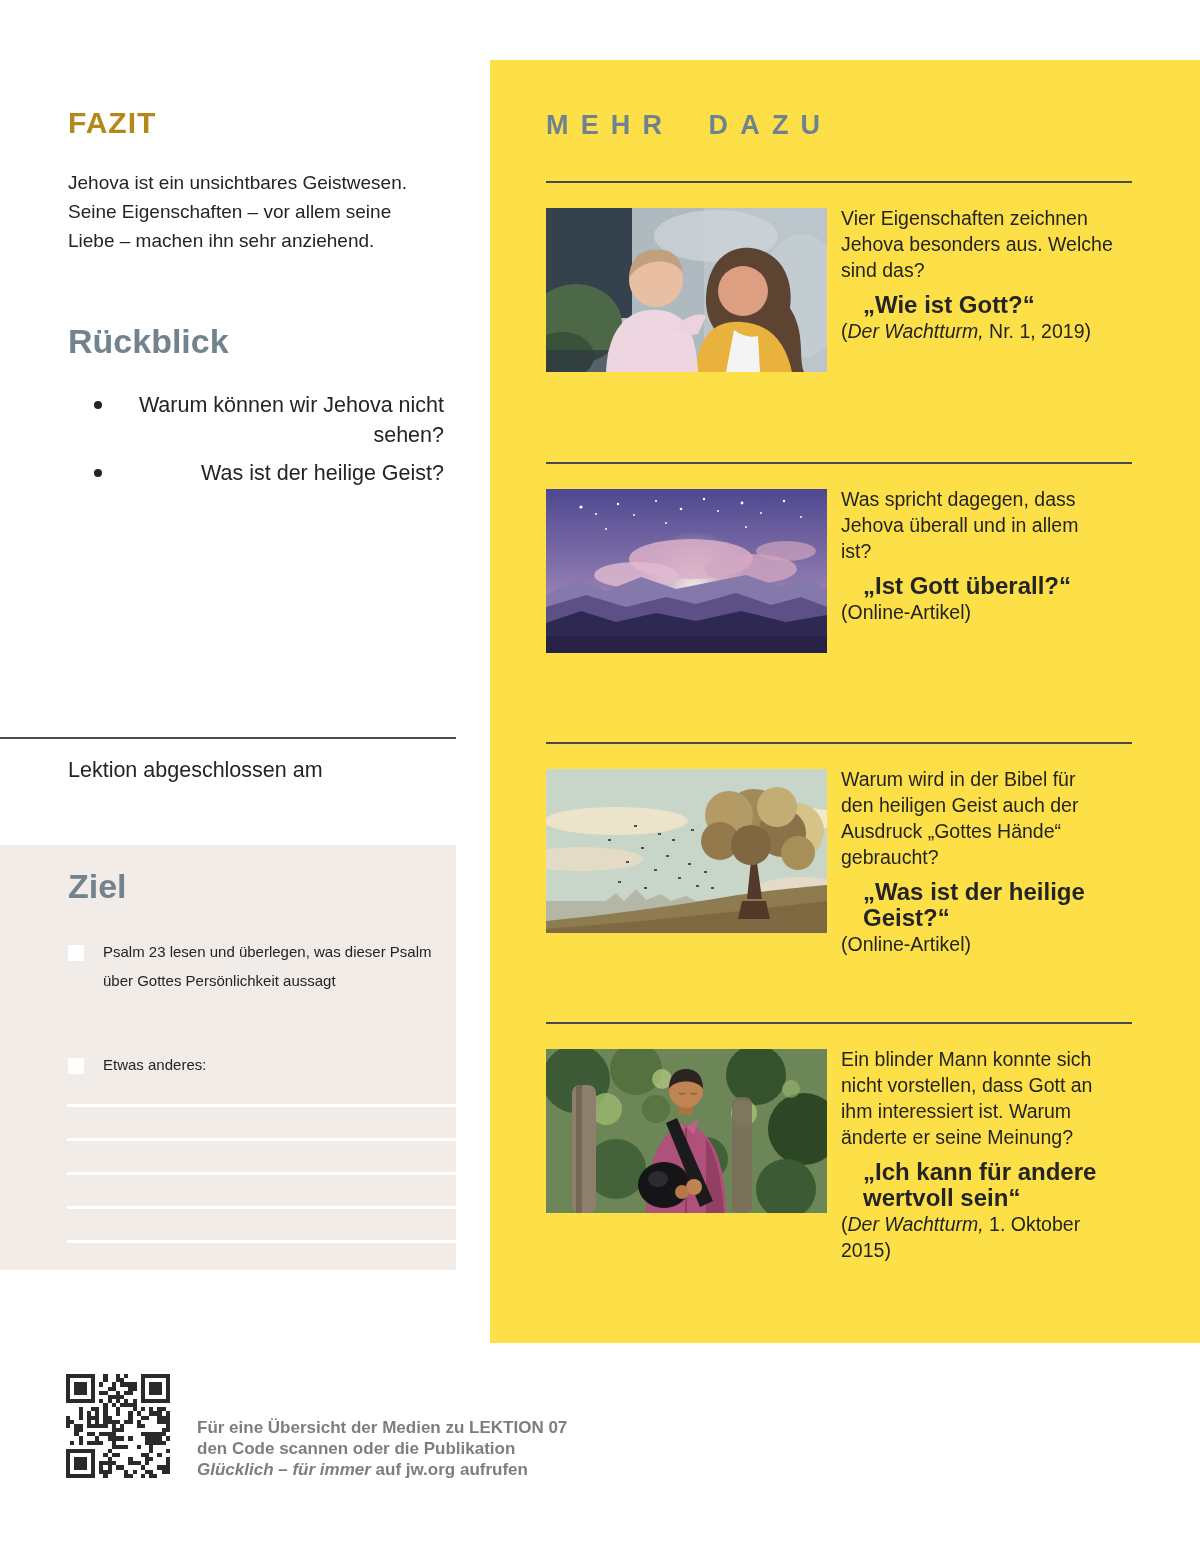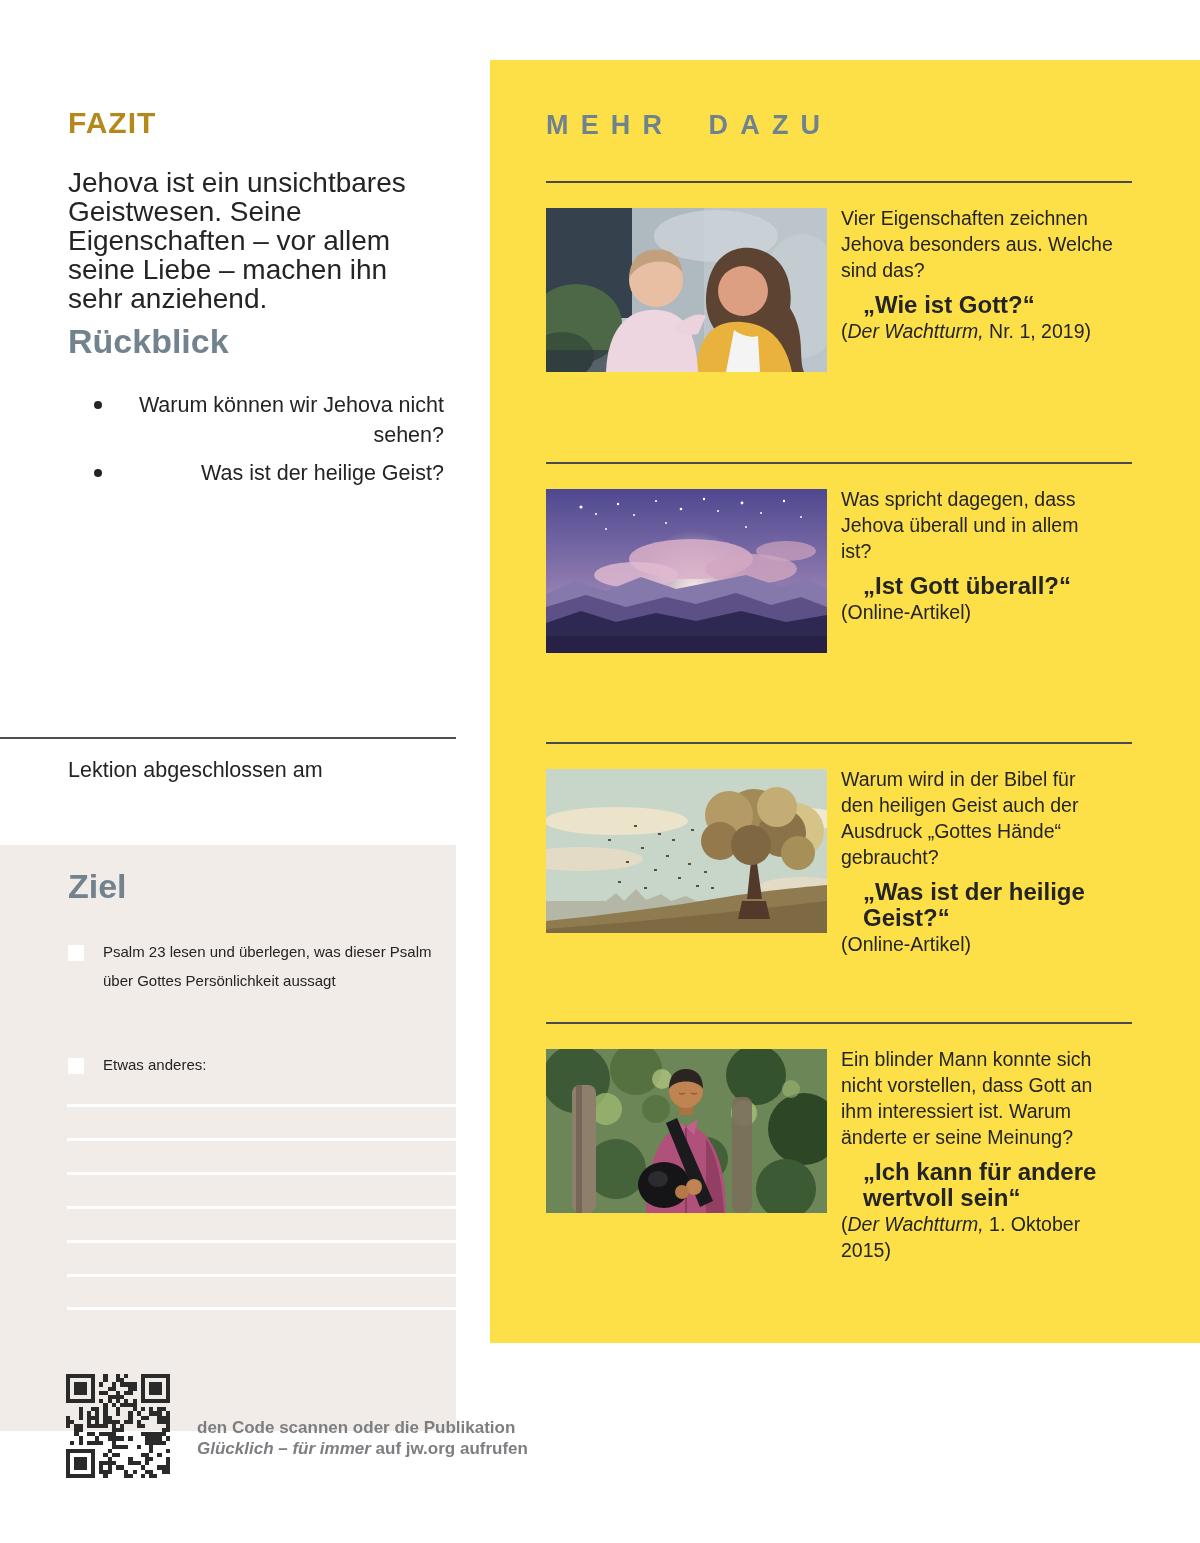--- a/index.html
+++ b/index.html
@@ -2,29 +2,29 @@
 <html><head>
 <meta charset="utf-8">
 <style>
   html,body{margin:0;padding:0;background:#fff;}
   .page{position:relative;width:1200px;height:1543px;background:#ffffff;
         font-family:"Liberation Sans",sans-serif;color:#242424;overflow:hidden;}
   .abs{position:absolute;}
 
   
   .fazit-title{left:68px;top:106px;font-size:30px;font-weight:700;letter-spacing:1px;color:#b3891c;}
-  .fazit-text{left:68px;top:168px;width:372px;font-size:28px;line-height:29px;}
+  .fazit-text{left:68px;top:168px;width:372px;font-size:19px;line-height:29px;}
   .rueck-title{left:68px;top:322px;font-size:34px;font-weight:700;color:#72838e;}
   .rueck-list{left:92px;top:390px;width:352px;margin:0;padding:0;list-style:none;}
   .rueck-list li{position:relative;padding-left:26px;margin-bottom:8px;font-size:21.5px;line-height:30px;text-align:right;}
   .rueck-list li::before{content:"";position:absolute;left:2px;top:11px;width:8px;height:8px;border-radius:50%;background:#242424;}
   .divider{left:0;top:737px;width:456px;height:2px;background:#4f4f4f;}
   .completed{left:68px;top:758px;font-size:21.5px;}
 
-  .beige{left:0;top:845px;width:456px;height:586px;background:#f1ece8;}
+  .beige{left:0;top:845px;width:456px;height:425px;background:#f1ece8;}
   .ziel-title{left:68px;top:22px;font-size:34px;font-weight:700;color:#72838e;}
   .checkbox{width:16px;height:16px;background:#ffffff;}
   .check-text{font-size:15px;line-height:29px;width:352px;}
   .writing-line{position:absolute;left:67px;width:389px;height:3px;background:#ffffff;}
 
   
   .right-panel{left:490px;top:60px;width:710px;height:1283px;background:#fde047;}
   .more-title{left:56px;top:50px;font-size:27px;font-weight:700;color:#6e8290;
               letter-spacing:.45em;word-spacing:.55em;}
   .more-item{position:absolute;left:56px;width:586px;height:224px;}
@@ -544,17 +544,18 @@
         <rect x="24" y="23" width="1" height="1"></rect>
         <rect x="9" y="24" width="1" height="1"></rect>
         <rect x="14" y="24" width="1" height="1"></rect>
         <rect x="15" y="24" width="1" height="1"></rect>
         <rect x="18" y="24" width="1" height="1"></rect>
         <rect x="20" y="24" width="1" height="1"></rect>
         <rect x="21" y="24" width="1" height="1"></rect>
       </g>
     </svg>
   <div class="abs footer-text">
+    <div>Für eine Übersicht der Medien zu LEKTION 07</div>
     <div>den Code scannen oder die Publikation</div>
     <div><span class="it">Glücklich – für immer</span><span> auf jw.org aufrufen</span></div>
   </div>
 
 </div>
 
 </body></html>

